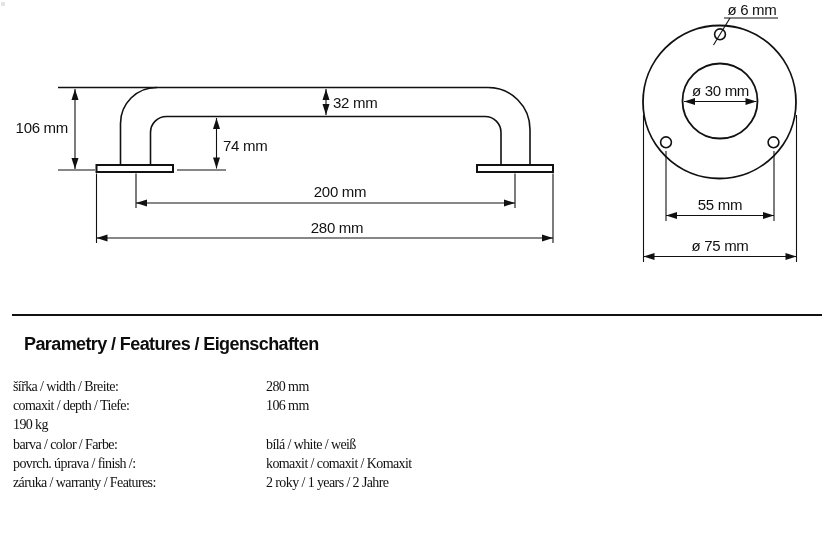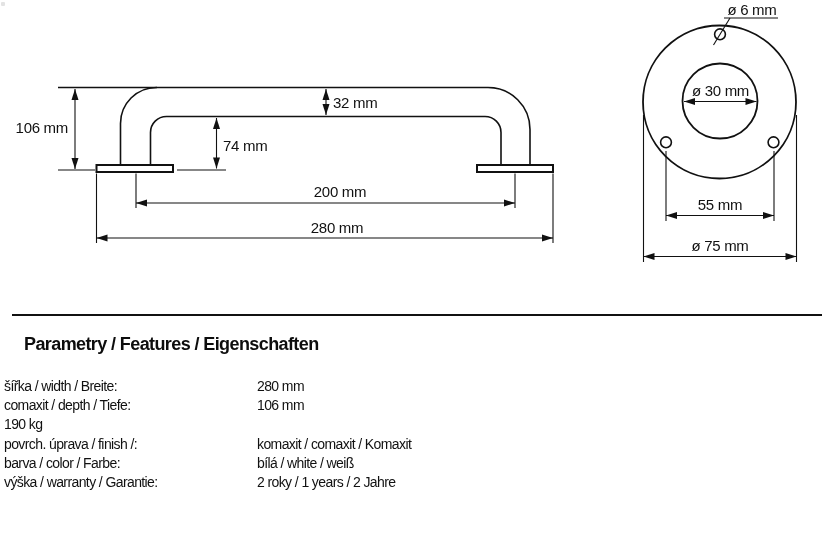--- a/index.html
+++ b/index.html
@@ -9,21 +9,21 @@
   .ct{fill:none;stroke:#111;stroke-width:1.6;}
   .circ{fill:none;stroke:#111;stroke-width:1.8;}
   .hole{fill:#fff;stroke:#111;stroke-width:1.6;}
   .plate{fill:#fff;stroke:#111;stroke-width:2;}
   .dm{fill:none;stroke:#111;stroke-width:1.1;}
   .ext16{fill:none;stroke:#111;stroke-width:1.6;}
   .dlbl{font-family:"Liberation Sans",sans-serif;font-size:15px;fill:#111;letter-spacing:-0.3px;}
   .divider{position:absolute;left:12px;top:314px;width:810px;height:2px;background:#111;}
   .specs-title{position:absolute;left:12px;top:322px;margin:12px;font-size:18px;font-weight:700;
                letter-spacing:-0.6px;line-height:20px;color:#0d0d0d;white-space:nowrap;}
-  .rows{position:absolute;left:4px;top:377px;width:640px;}
+  .rows{position:absolute;left:13px;top:377px;width:640px;font-family:Liberation Serif, serif;}
   .row{display:flex;line-height:19.2px;font-size:14px;letter-spacing:-0.6px;white-space:nowrap;}
   .row .lbl{display:inline-block;width:253px;flex:0 0 253px;}
   .row .val{display:inline-block;}
   .speck{position:absolute;left:1px;top:2px;width:4px;height:4px;background:#e3e3e3;border-radius:1px;}
 </style>
 </head>
 <body>
 
 <div class="page">
 
@@ -102,27 +102,27 @@
         <span class="val">280 mm</span>
       </div>
       <div class="row">
         <span class="lbl">comaxit / depth / Tiefe:</span>
         <span class="val">106 mm</span>
       </div>
       <div class="row">
         <span class="val">190 kg</span>
       </div>
       <div class="row">
+        <span class="lbl">barva / color / Farbe:</span>
+        <span class="val">bílá / white / weiß</span>
+      </div>
+      <div class="row">
         <span class="lbl">povrch. úprava / finish /:</span>
         <span class="val">komaxit / comaxit / Komaxit</span>
       </div>
       <div class="row">
-        <span class="lbl">barva / color / Farbe:</span>
-        <span class="val">bílá / white / weiß</span>
-      </div>
-      <div class="row">
-        <span class="lbl">výška / warranty / Garantie:</span>
+        <span class="lbl">záruka / warranty / Features:</span>
         <span class="val">2 roky / 1 years / 2 Jahre</span>
       </div>
     </div>
   </div>
 
 </div>
 
 </body></html>

